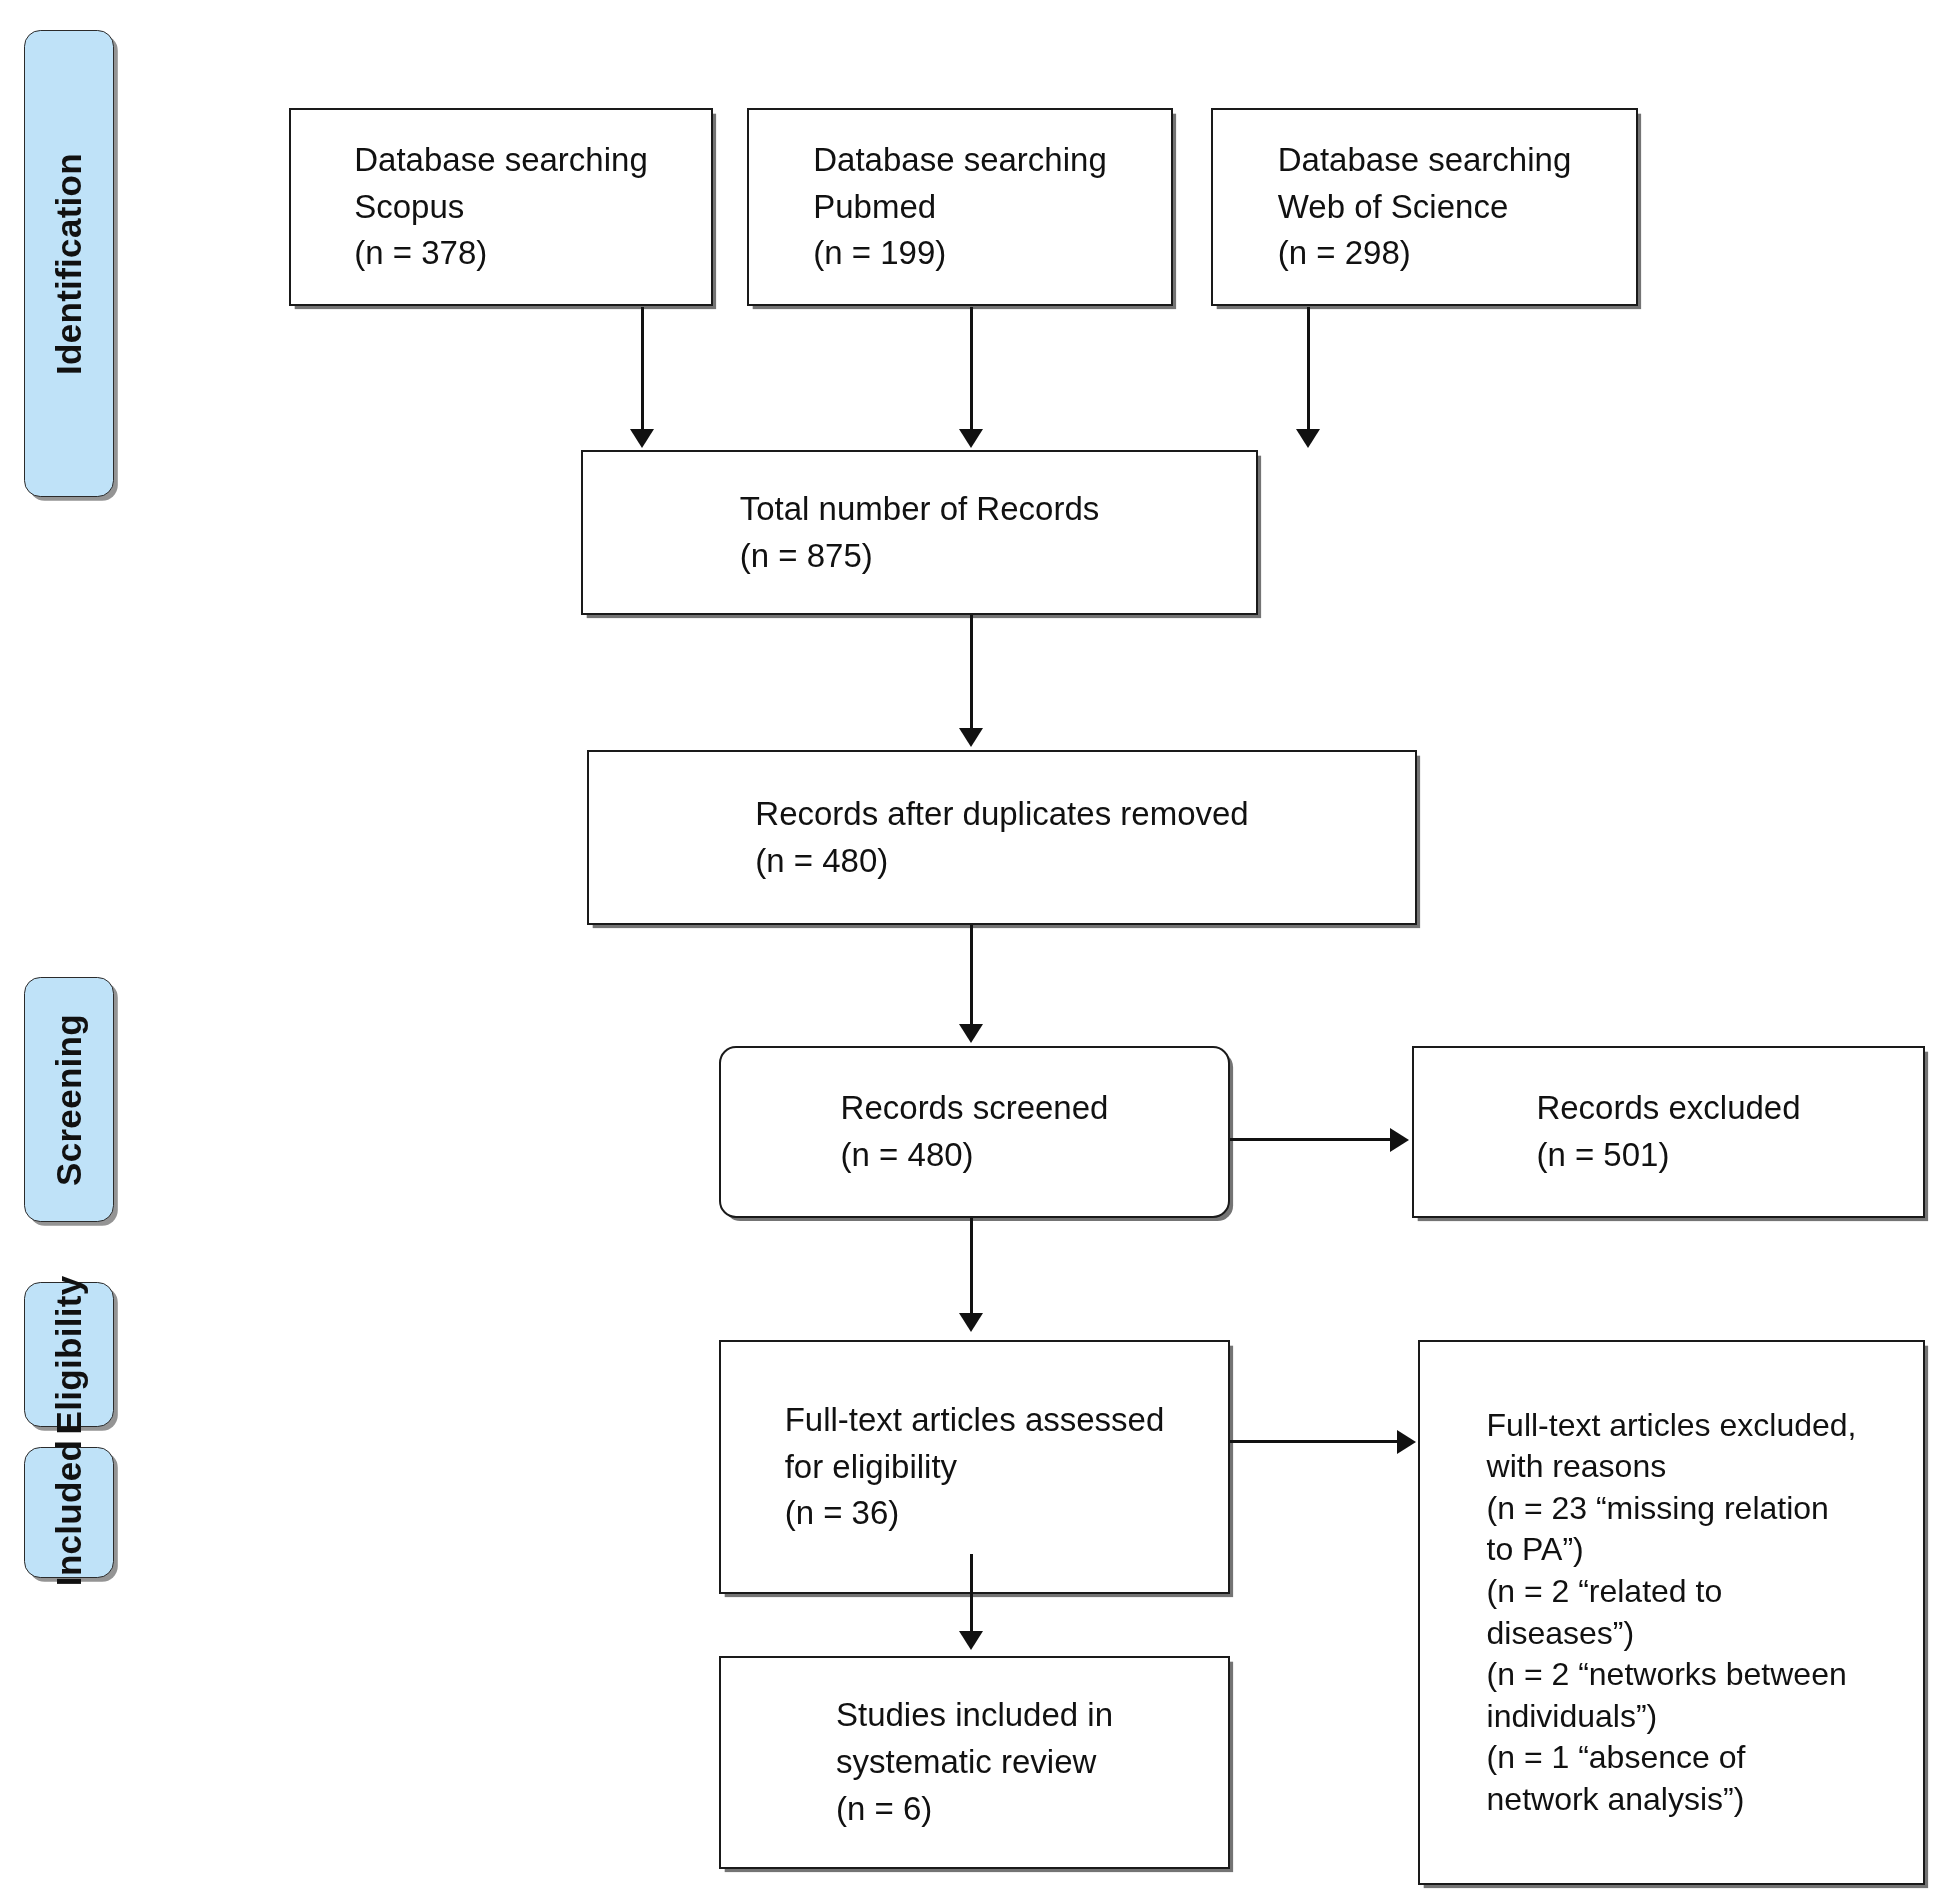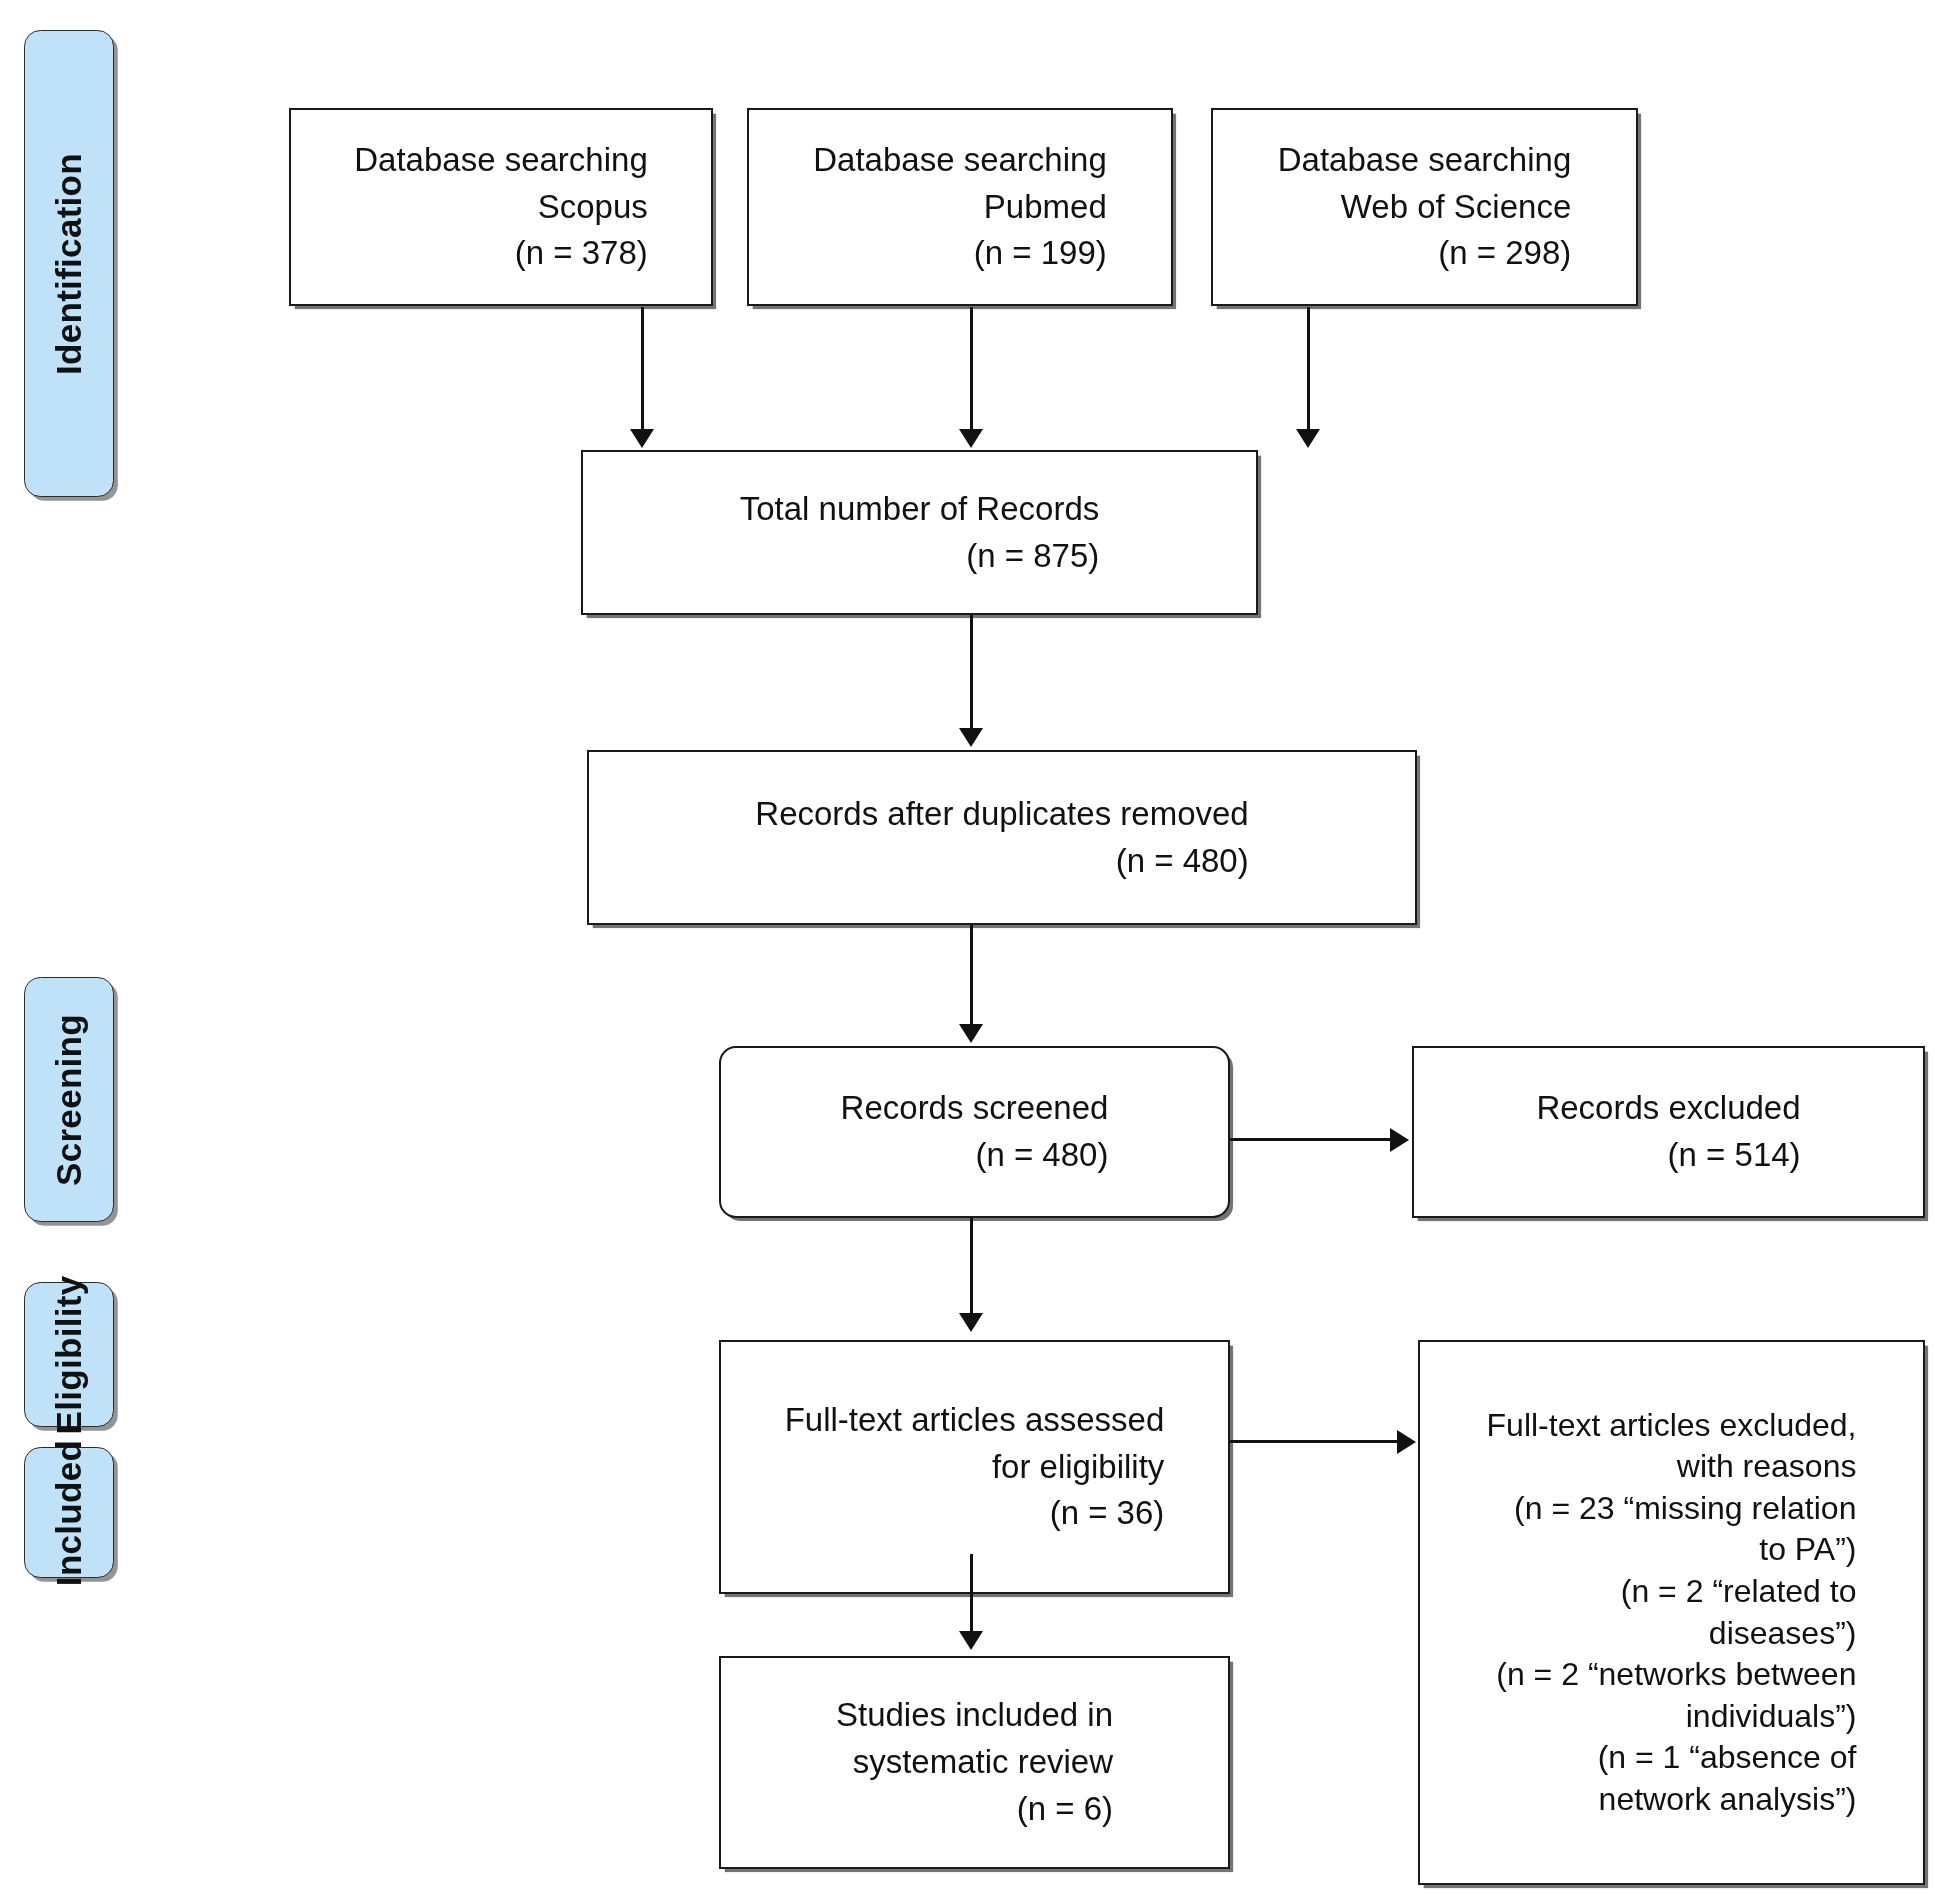--- a/index.html
+++ b/index.html
@@ -28,21 +28,21 @@
   .flow-box{
     position:absolute;
     background:#ffffff;
     border:2.5px solid #1a1a1a;
     box-shadow:4.4px 4.4px 0 -1.3px rgba(70,70,70,0.75);
     display:flex;align-items:center;justify-content:center;
     box-sizing:border-box;
     padding:6.3px 11.3px;
   }
   .flow-text{
-    text-align:right;
+    text-align:left;
     font-size:33px;
     line-height:1.42;
     color:#111111;
     white-space:pre-line;
   }
   .flow-text.compact{line-height:1.30;font-size:32px;}
 
   
   .vline{position:absolute;background:#111111;width:3.1px;}
   .hline{position:absolute;background:#111111;height:3.1px;}
@@ -123,21 +123,21 @@
   <div class="vline" style="left:970px;top:925px;height:100px;"></div>
   <div class="arrow-down" style="left:959px;top:1024px;"></div>
 
   <div class="flow-box" style="left:719px;top:1046px;width:511px;height:172px;border-radius:17px;">
     <div class="flow-text">Records screened
 (n = 480)</div>
   </div>
 
   <div class="flow-box" style="left:1412px;top:1046px;width:513px;height:172px;">
     <div class="flow-text">Records excluded
-(n = 514)</div>
+(n = 501)</div>
   </div>
 
   <div class="hline" style="left:1230px;top:1138px;width:162px;"></div>
   <div class="arrow-right" style="left:1390px;top:1128px;"></div>
 
   <div class="vline" style="left:970px;top:1218px;height:97px;"></div>
   <div class="arrow-down" style="left:959px;top:1313px;"></div>
 
   <div class="flow-box" style="left:719px;top:1340px;width:511px;height:254px;">
     <div class="flow-text">Full-text articles assessed

